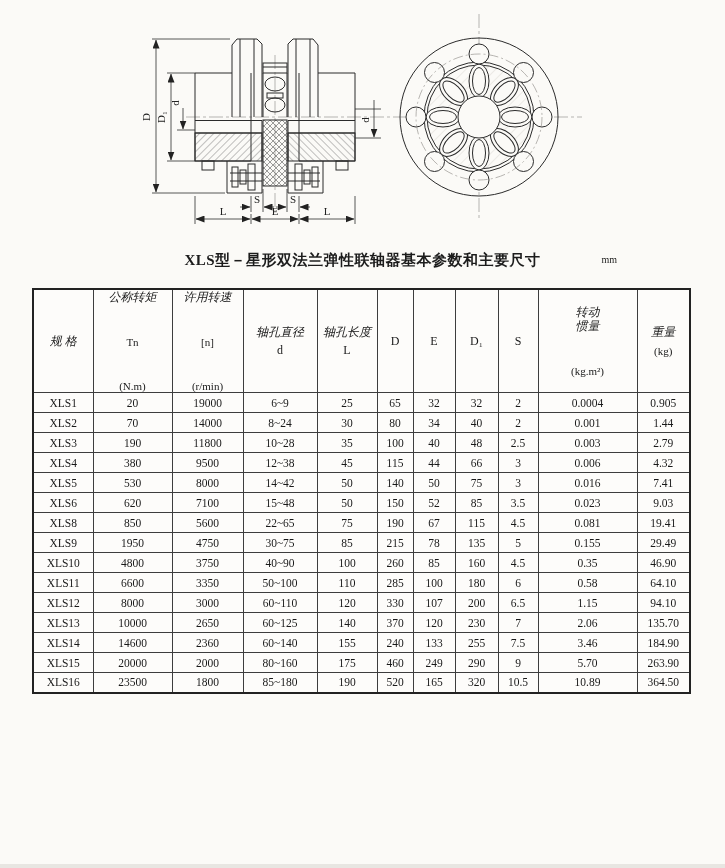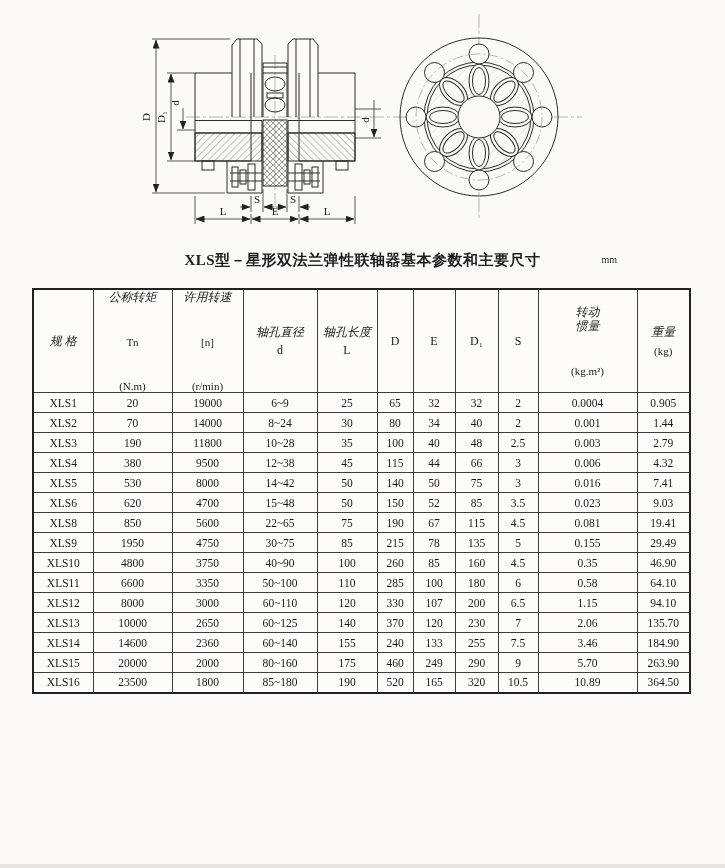--- a/index.html
+++ b/index.html
@@ -327,21 +327,21 @@
           <td>140</td>
           <td>50</td>
           <td>75</td>
           <td>3</td>
           <td>0.016</td>
           <td>7.41</td>
         </tr>
         <tr>
           <td>XLS6</td>
           <td>620</td>
-          <td>4700</td>
+          <td>7100</td>
           <td>15~48</td>
           <td>50</td>
           <td>150</td>
           <td>52</td>
           <td>85</td>
           <td>3.5</td>
           <td>0.023</td>
           <td>9.03</td>
         </tr>
         <tr>

